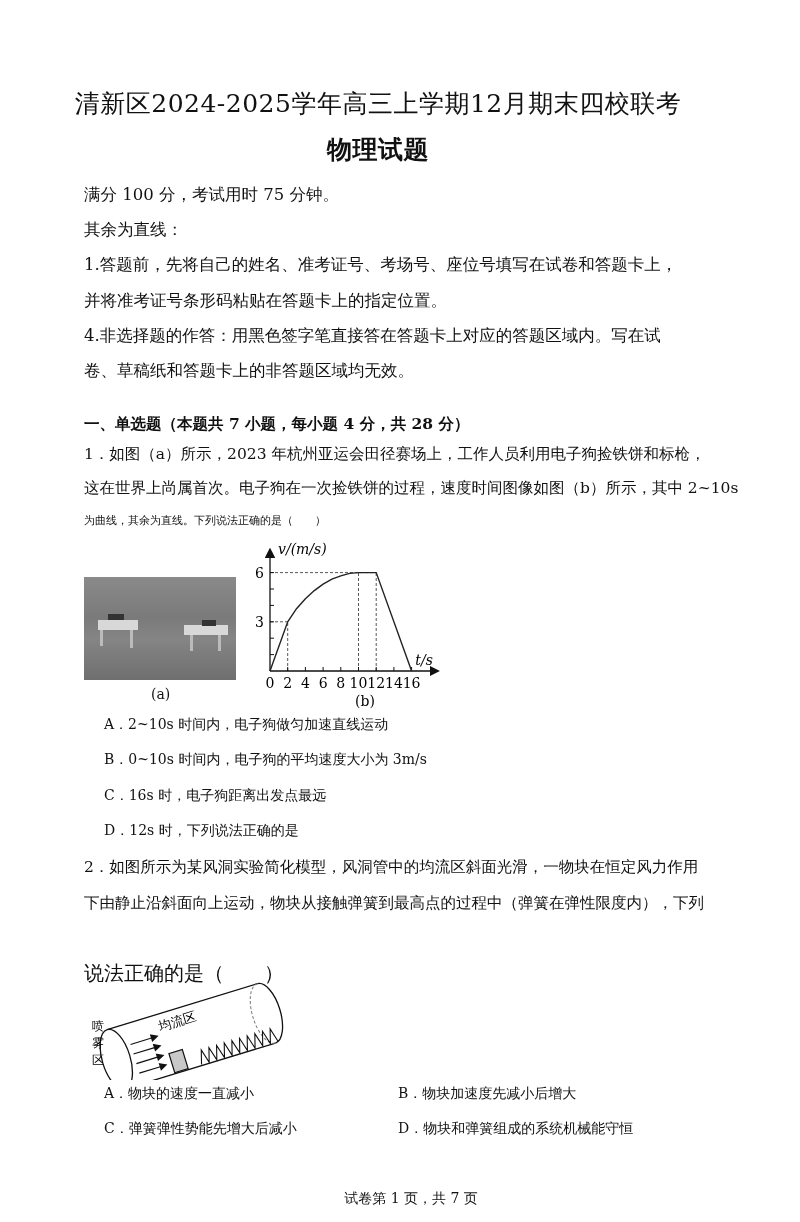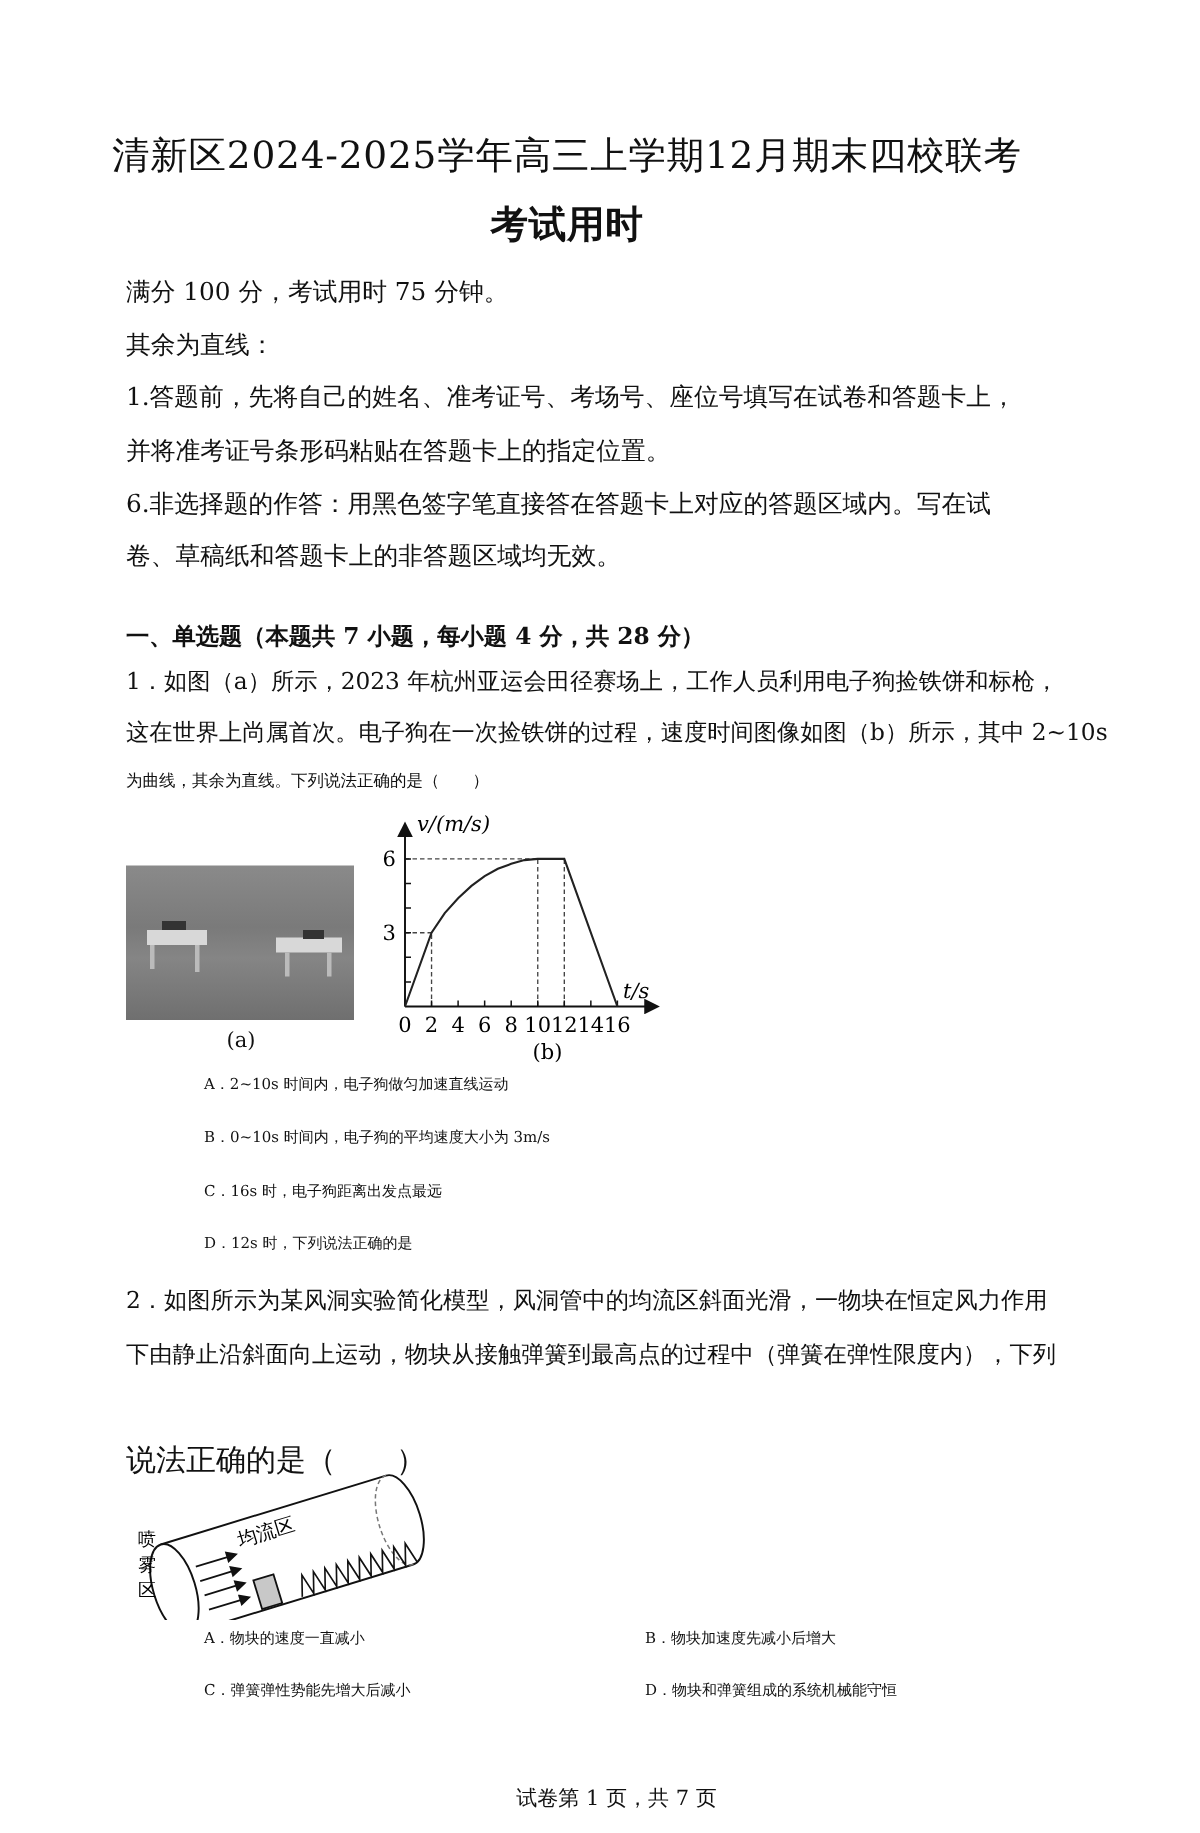--- a/index.html
+++ b/index.html
@@ -4,39 +4,39 @@
 <style>
   html, body { margin: 0; padding: 0; background: #ffffff; }
   body { width: 800px; height: 1222px; position: relative; overflow: hidden;
          font-family: "DejaVu Serif", "Liberation Serif", serif; color: #111; }
   .abs { position: absolute; }
   .title { left: 0; width: 756px; text-align: center; font-size: 25px; letter-spacing: 0.5px; }
   .t1 { top: 87px; }
   .t2 { top: 133px; font-size: 25px; }
   .line { left: 84px; font-size: 16.5px; white-space: nowrap; }
   .bold { font-weight: bold; }
-  .opt { left: 104px; font-size: 10px; white-space: nowrap; margin-left: 32px; }
+  .opt { left: 104px; font-size: 14px; white-space: nowrap; }
   .photo { left: 84px; top: 577px; width: 152px; height: 103px;
            background: linear-gradient(180deg, #8a8a8a 0%, #7a7a7a 40%, #858585 60%, #6f6f6f 100%); }
   .photo .dog { position: absolute; background: #d8d8d8; }
   .caption { font-size: 14px; }
   .footer { left: 0; width: 800px; text-align: center; top: 1190px; font-size: 14px; padding-left: 11px; }
   svg text { font-family: "DejaVu Serif", "Liberation Serif", serif; }
 </style>
 </head>
 <body>
 
 <div class="abs title t1">清新区2024-2025学年高三上学期12月期末四校联考</div>
-<div class="abs title t2 bold">考试用时</div>
+<div class="abs title t2 bold">物理试题</div>
 
 <div class="abs line" style="top:184px;">满分 100 分，考试用时 75 分钟。</div>
 <div class="abs line" style="top:219px;">其余为直线：</div>
 <div class="abs line" style="top:254px;">1.答题前，先将自己的姓名、准考证号、考场号、座位号填写在试卷和答题卡上，</div>
 <div class="abs line" style="top:290px;">并将准考证号条形码粘贴在答题卡上的指定位置。</div>
-<div class="abs line" style="top:325px;">6.非选择题的作答：用黑色签字笔直接答在答题卡上对应的答题区域内。写在试</div>
+<div class="abs line" style="top:325px;">4.非选择题的作答：用黑色签字笔直接答在答题卡上对应的答题区域内。写在试</div>
 <div class="abs line" style="top:360px;">卷、草稿纸和答题卡上的非答题区域均无效。</div>
 
 <div class="abs line bold" style="top:414px; font-size:15.5px;">一、单选题（本题共 7 小题，每小题 4 分，共 28 分）</div>
 
 <div class="abs line" style="top:444px; font-size:15.5px;">1．如图（a）所示，2023 年杭州亚运会田径赛场上，工作人员利用电子狗捡铁饼和标枪，</div>
 <div class="abs line" style="top:478px; font-size:15.5px;">这在世界上尚属首次。电子狗在一次捡铁饼的过程，速度时间图像如图（b）所示，其中 2~10s</div>
 <div class="abs line" style="top:513px; font-size:11px;">为曲线，其余为直线。下列说法正确的是（　　）</div>
 
 <div class="abs photo">
   <div class="dog" style="left:14px; top:43px; width:40px; height:10px;"></div>

